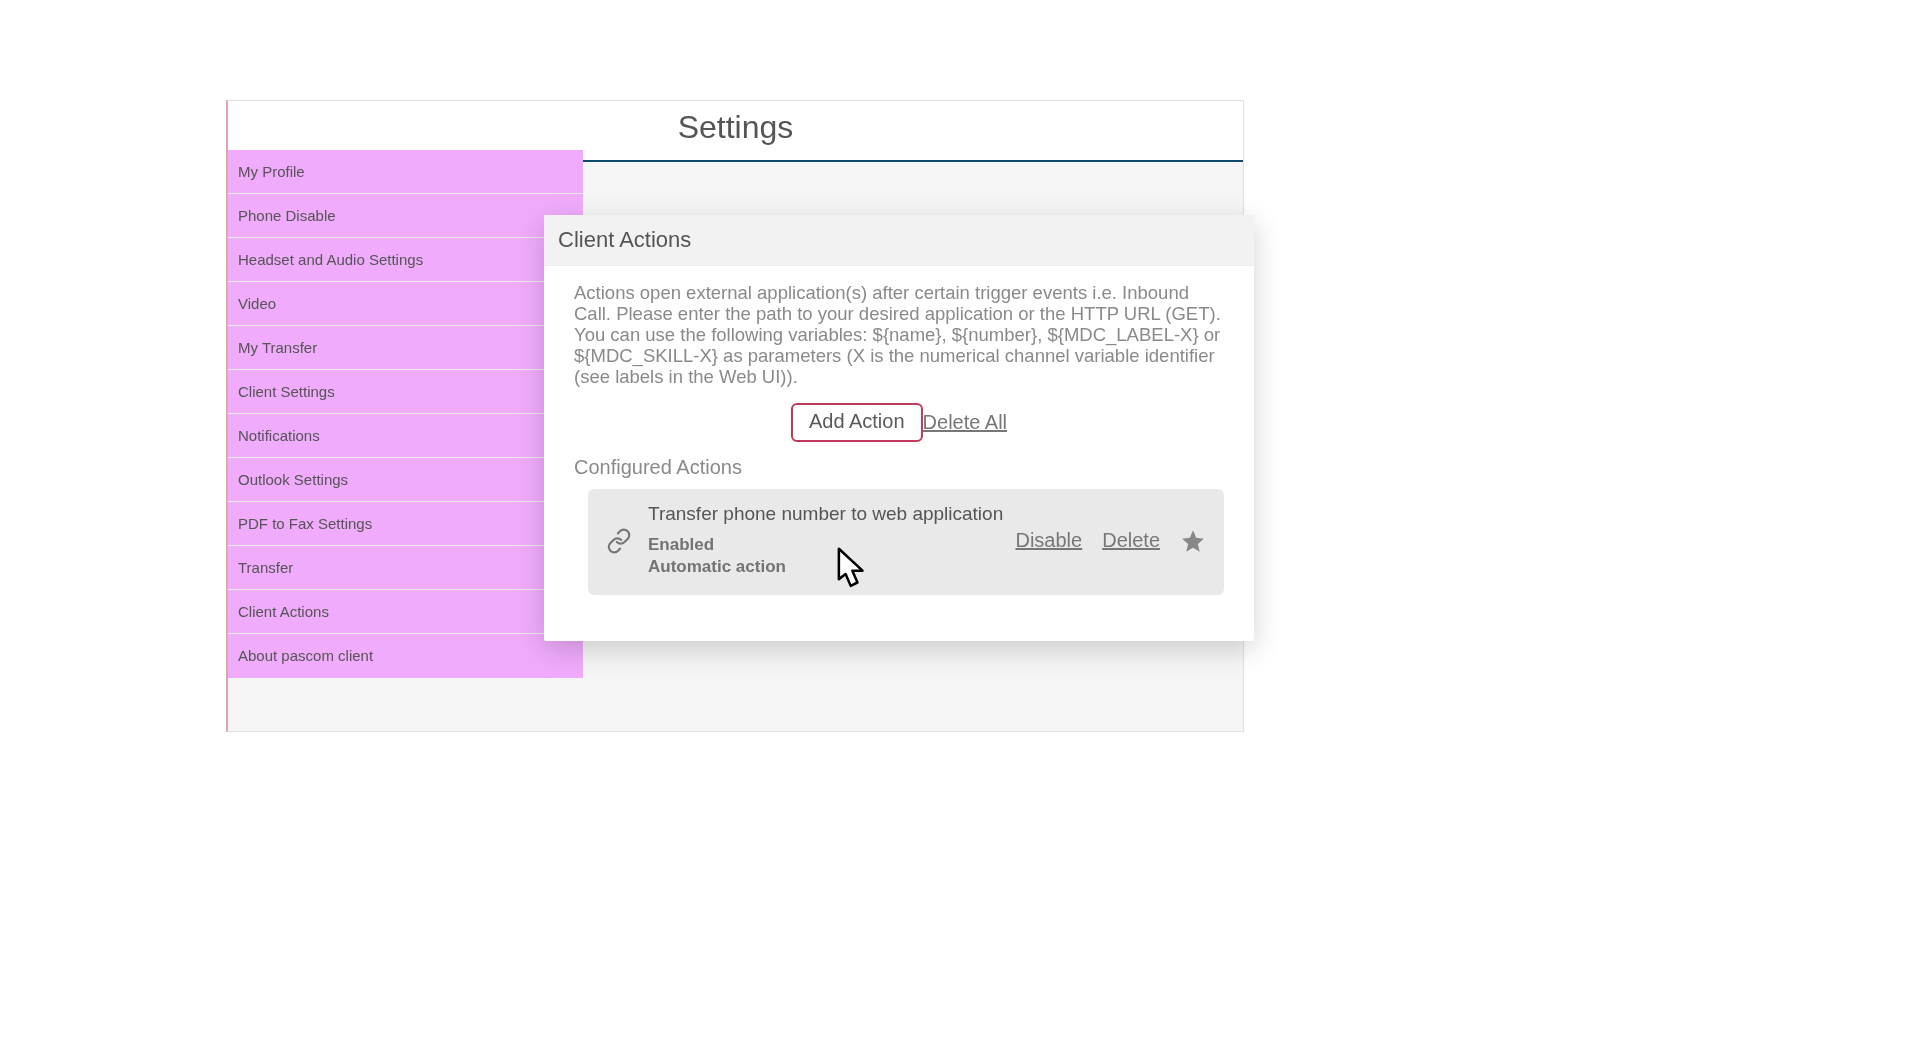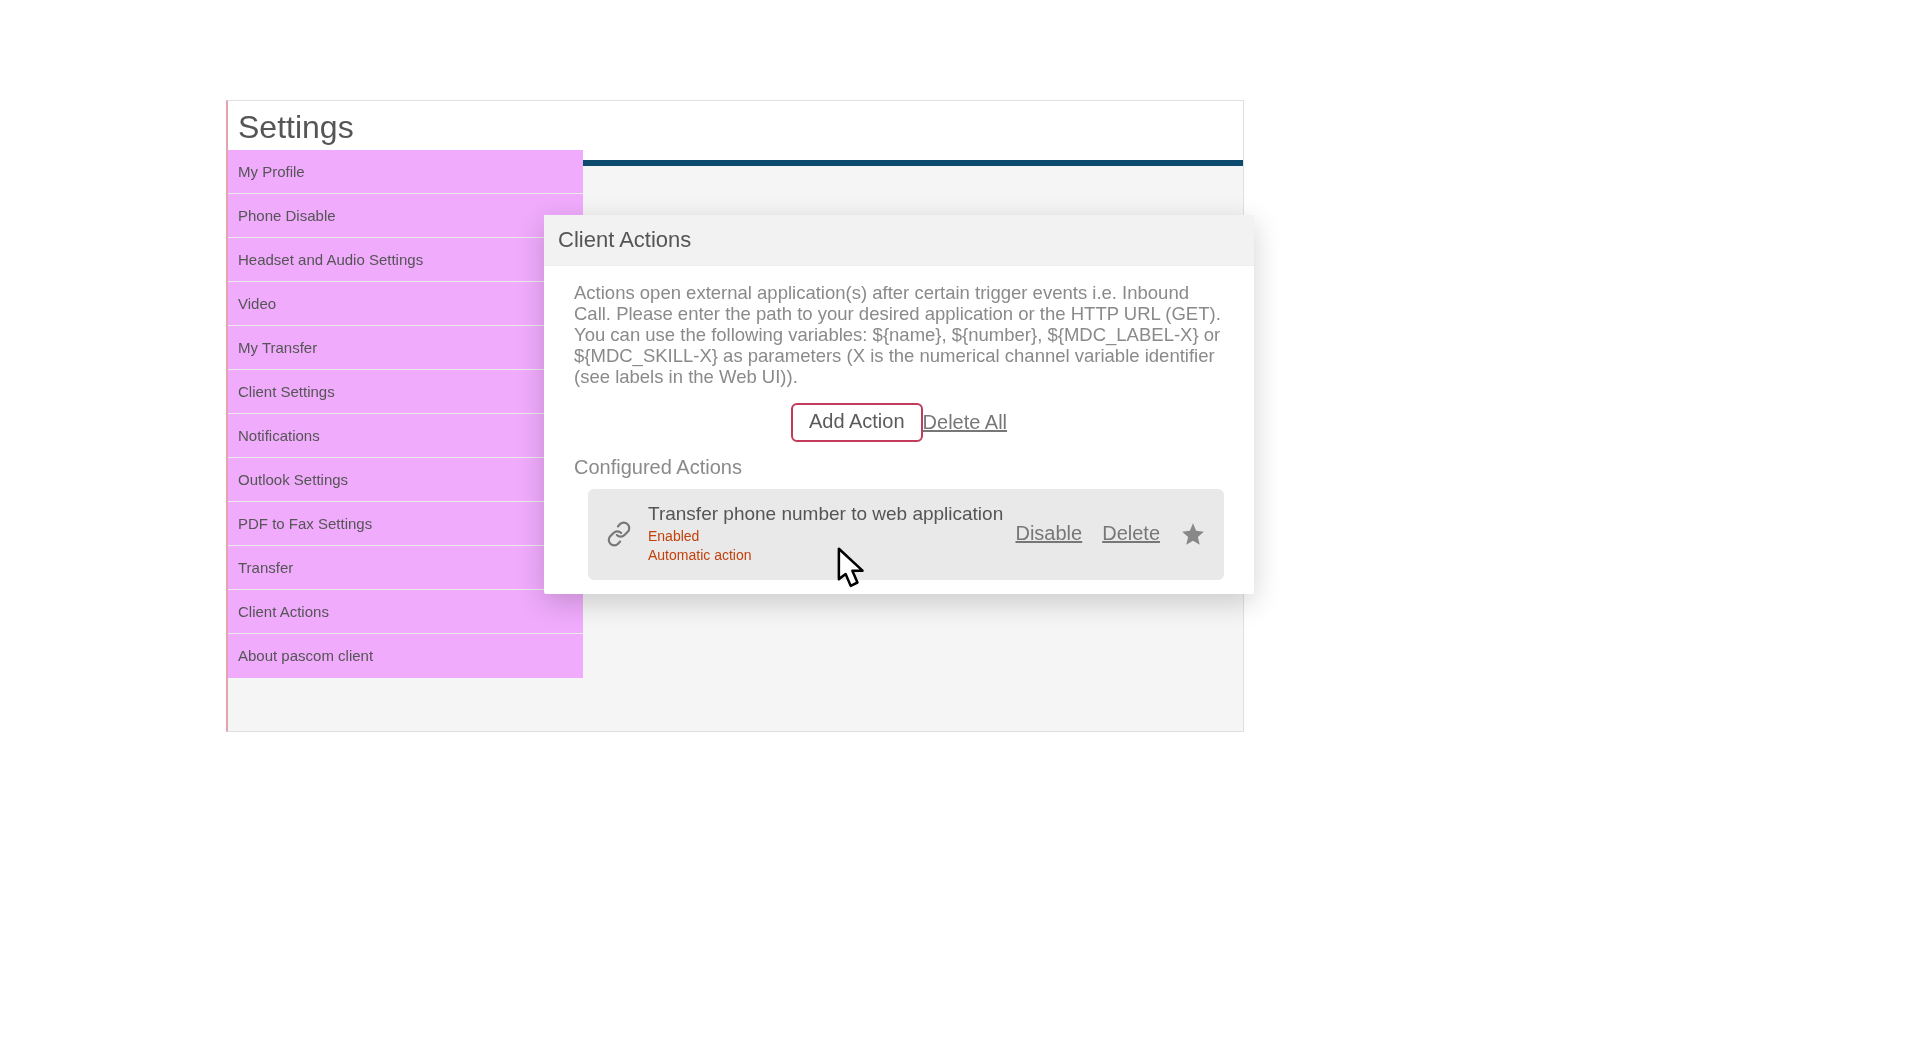--- a/index.html
+++ b/index.html
@@ -13,21 +13,22 @@
     width: 1018px;
     height: 632px;
     background: #f5f5f5;
     border: 1px solid #e0e0e0;
     border-left: 2px solid #e4a3b0;
     overflow: hidden;
   }
   .settings-header {
     background: #ffffff;
     padding: 8px 10px 14px 10px;
-    border-bottom: 6px solid #0c4a6e;
+    border-bottom: 2px solid #0c4a6e;
+    text-align: center;
   }
   .settings-title {
     font-size: 32px;
     font-weight: 400;
     color: #555;
   }
   .sidebar {
     position: absolute;
     left: 0;
     top: 49px;
@@ -57,21 +58,21 @@
   }
   .panel-header {
     background: #f2f2f2;
     padding: 12px 14px;
     font-size: 22px;
     font-weight: 500;
     color: #555;
     border-bottom: 1px solid #eee;
   }
   .panel-body {
-    padding: 16px 30px 14px 30px;
+    padding: 16px 30px 46px 30px;
   }
   .description {
     font-size: 18.5px;
     line-height: 1.14;
     color: #8a8a8a;
     margin-bottom: 16px;
   }
   .action-bar {
     display: flex;
     align-items: center;
@@ -111,26 +112,27 @@
   .link-icon {
     flex: 0 0 auto;
     margin-right: 16px;
     display: flex;
     align-items: center;
   }
   .action-text { flex: 1 1 auto; }
   .action-title {
     font-size: 19px;
     color: #555;
-    margin-bottom: 2px;
+    margin-bottom: 9px;
   }
   .action-status {
-    font-size: 14px;
-    color: #c2410c;
+    font-size: 17px;
+    color: #737373;
     line-height: 1.3;
+    font-weight: bold;
   }
   .action-controls {
     display: flex;
     align-items: center;
     gap: 20px;
   }
   .ctrl-link {
     font-size: 20px;
     color: #777;
     text-decoration: underline;

